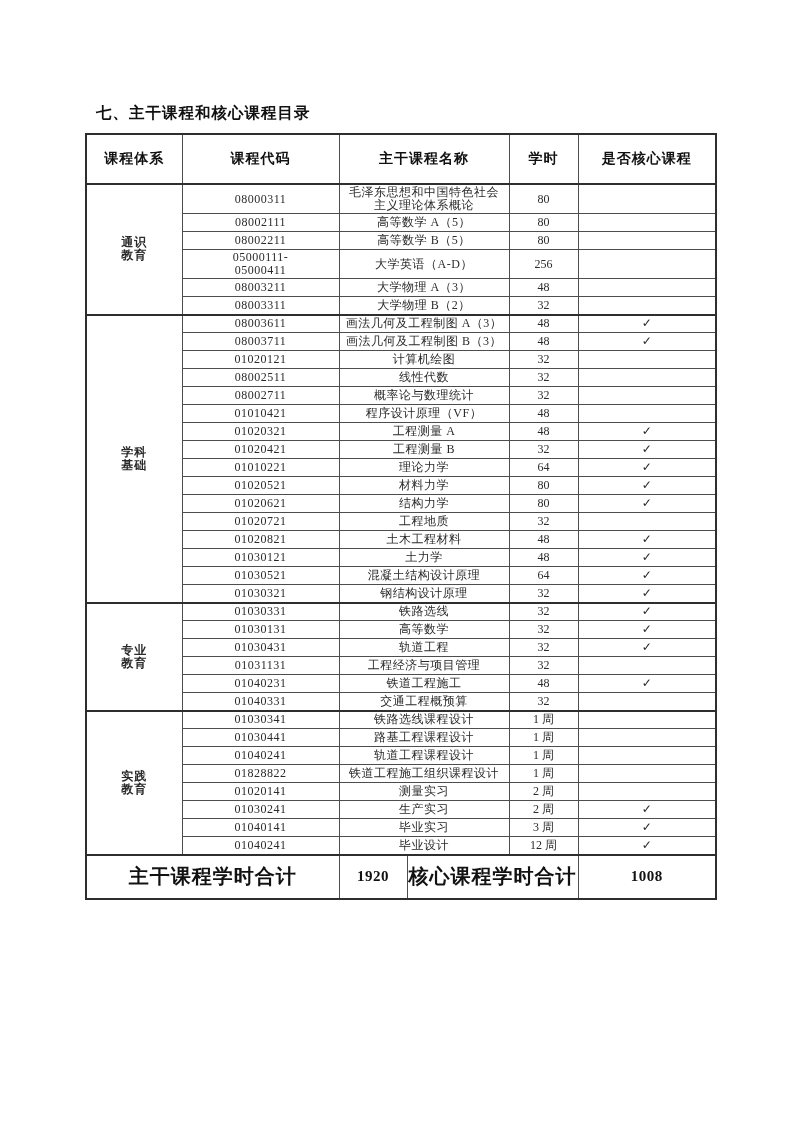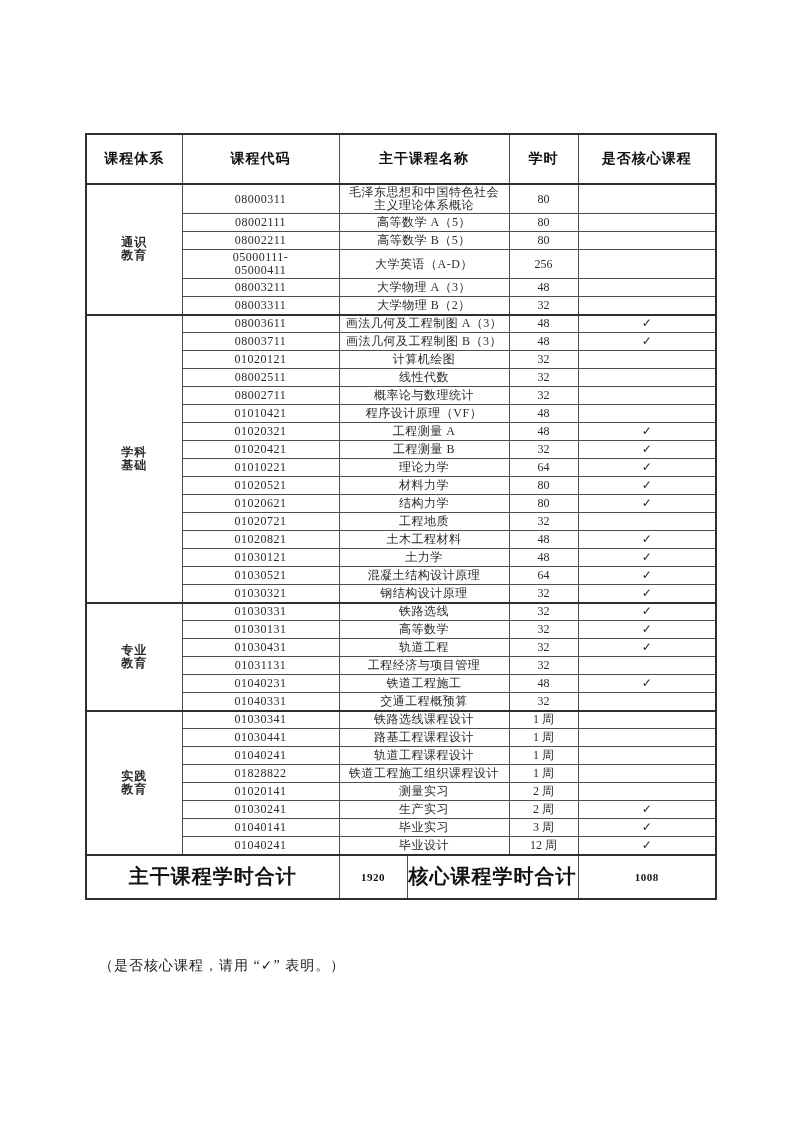--- a/index.html
+++ b/index.html
@@ -41,31 +41,32 @@
   .hours-cell { font-size:12.5px; }
   .core-cell  { color:#6b6b6b; font-size:12.5px; }
   tr.group-start td { border-top:2px solid #2e2e2e; }
   .course-table tfoot td {
     height:44px; border-top:2px solid #2e2e2e; font-weight:bold; color:#111;
   }
   .footer-label {
     font-family:"Liberation Sans","DejaVu Sans",sans-serif;
     font-size:20px; letter-spacing:1px;
   }
-  .footer-value { font-size:11px; letter-spacing:0.5px;margin-top:24px; }
+  .footer-value { font-size:15px; letter-spacing:0.5px;margin-top:24px; }
   .doc-note {
     position:absolute; left:99px; top:957px;
     font-size:14px; letter-spacing:1px; color:#222;
   }
 </style>
 </head>
 <body>
 
 <div class="page">
 
+  <div class="doc-title">七、主干课程和核心课程目录</div>
 
   <table class="course-table">
     <colgroup>
       <col style="width:96px">
       <col style="width:157px">
       <col style="width:68px">
       <col style="width:102px">
       <col style="width:69px">
       <col style="width:138px">
     </colgroup>
@@ -309,15 +310,14 @@
     <tfoot>
       <tr>
         <td colspan="2" class="footer-label">主干课程学时合计</td>
         <td class="footer-value">1920</td>
         <td colspan="2" class="footer-label">核心课程学时合计</td>
         <td class="footer-value">1008</td>
       </tr>
     </tfoot>
   </table>
 
-  <div class="doc-note">（是否核心课程，请用 “✓” 表明。）</div>
 
 </div>
 
 </body></html>

